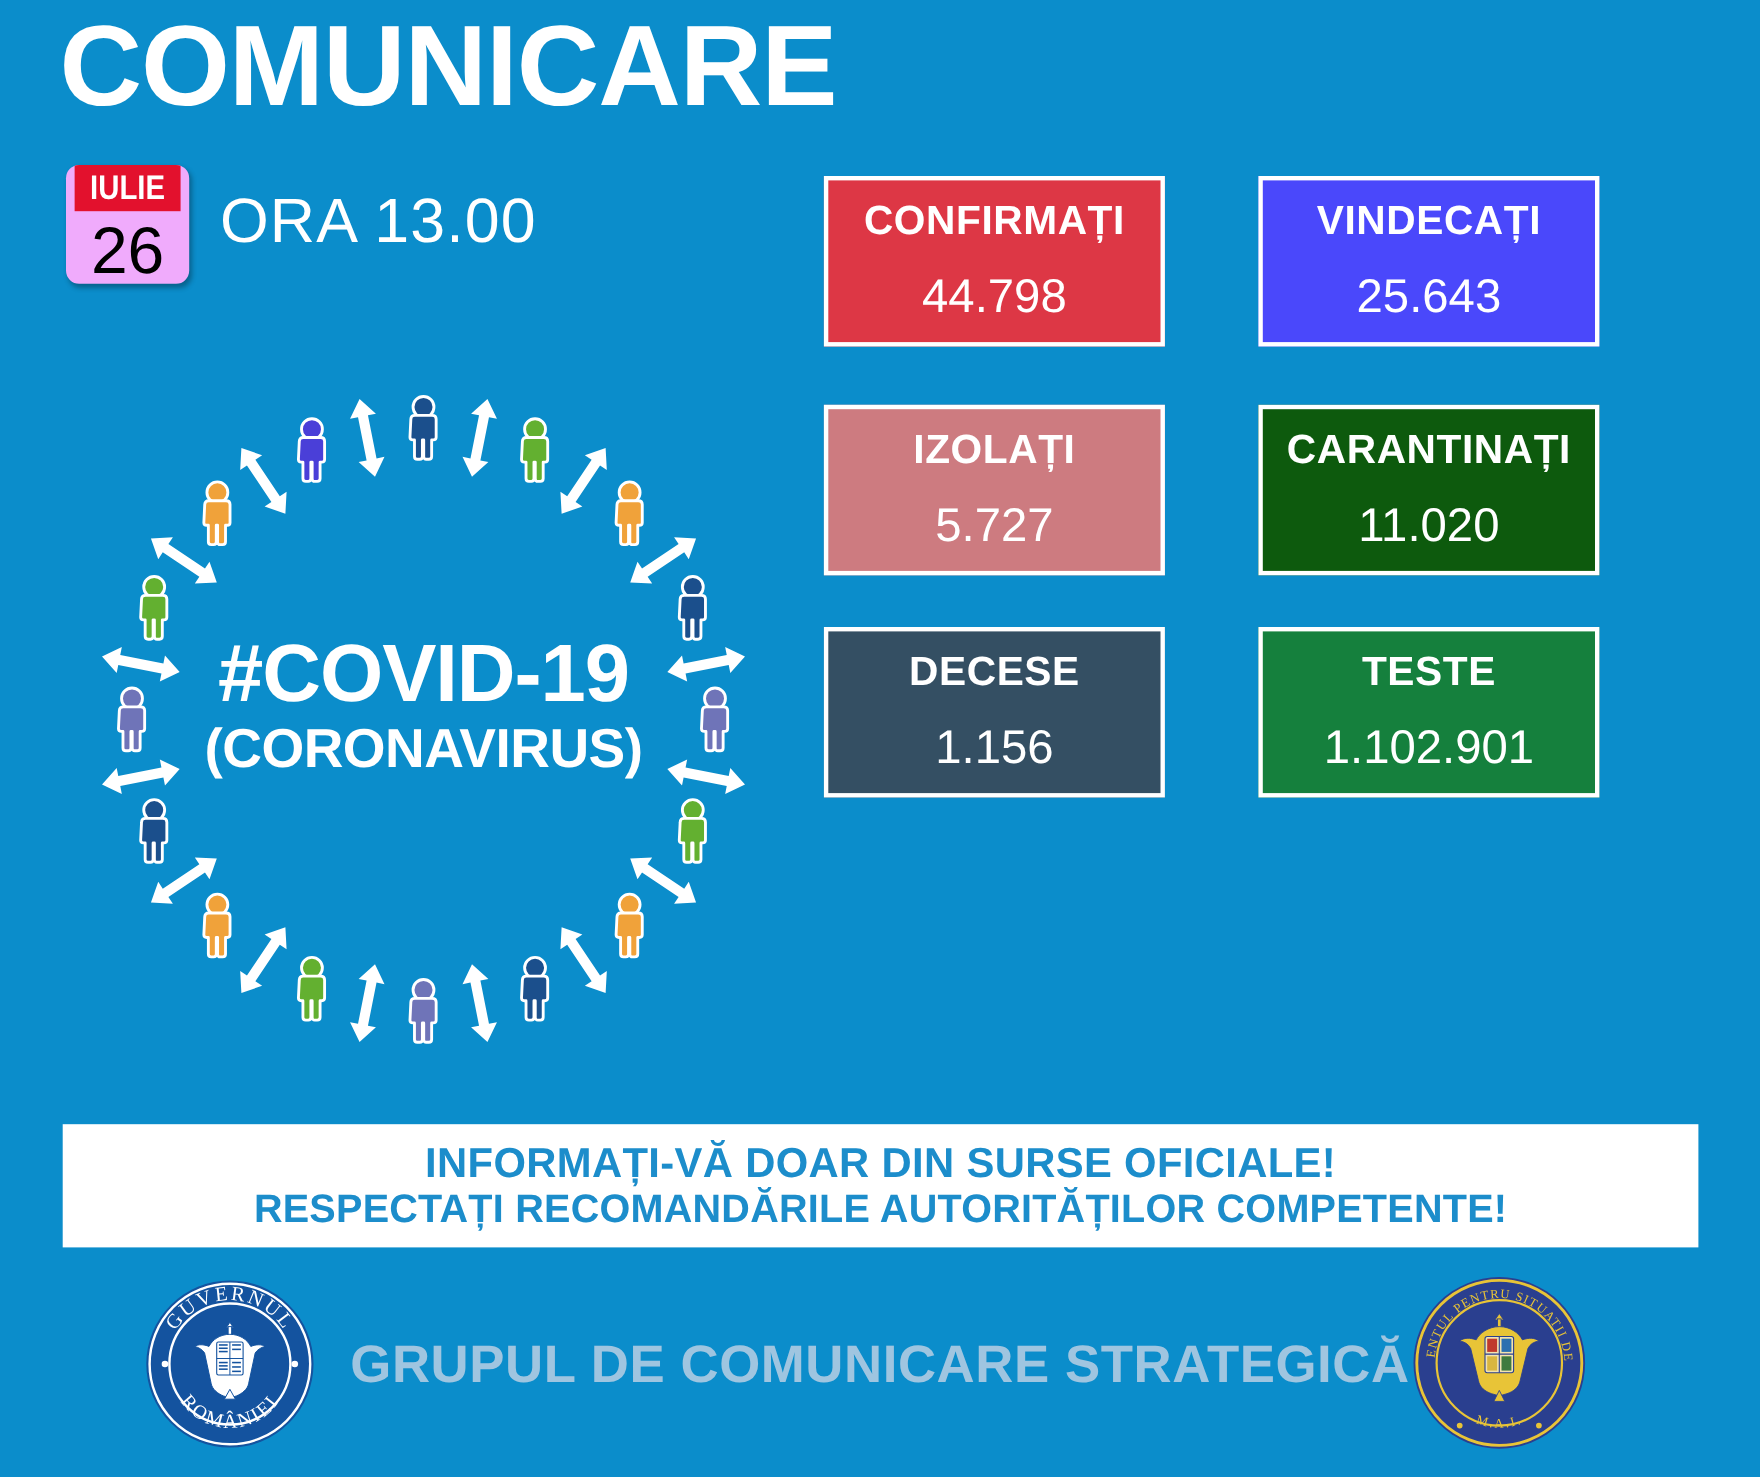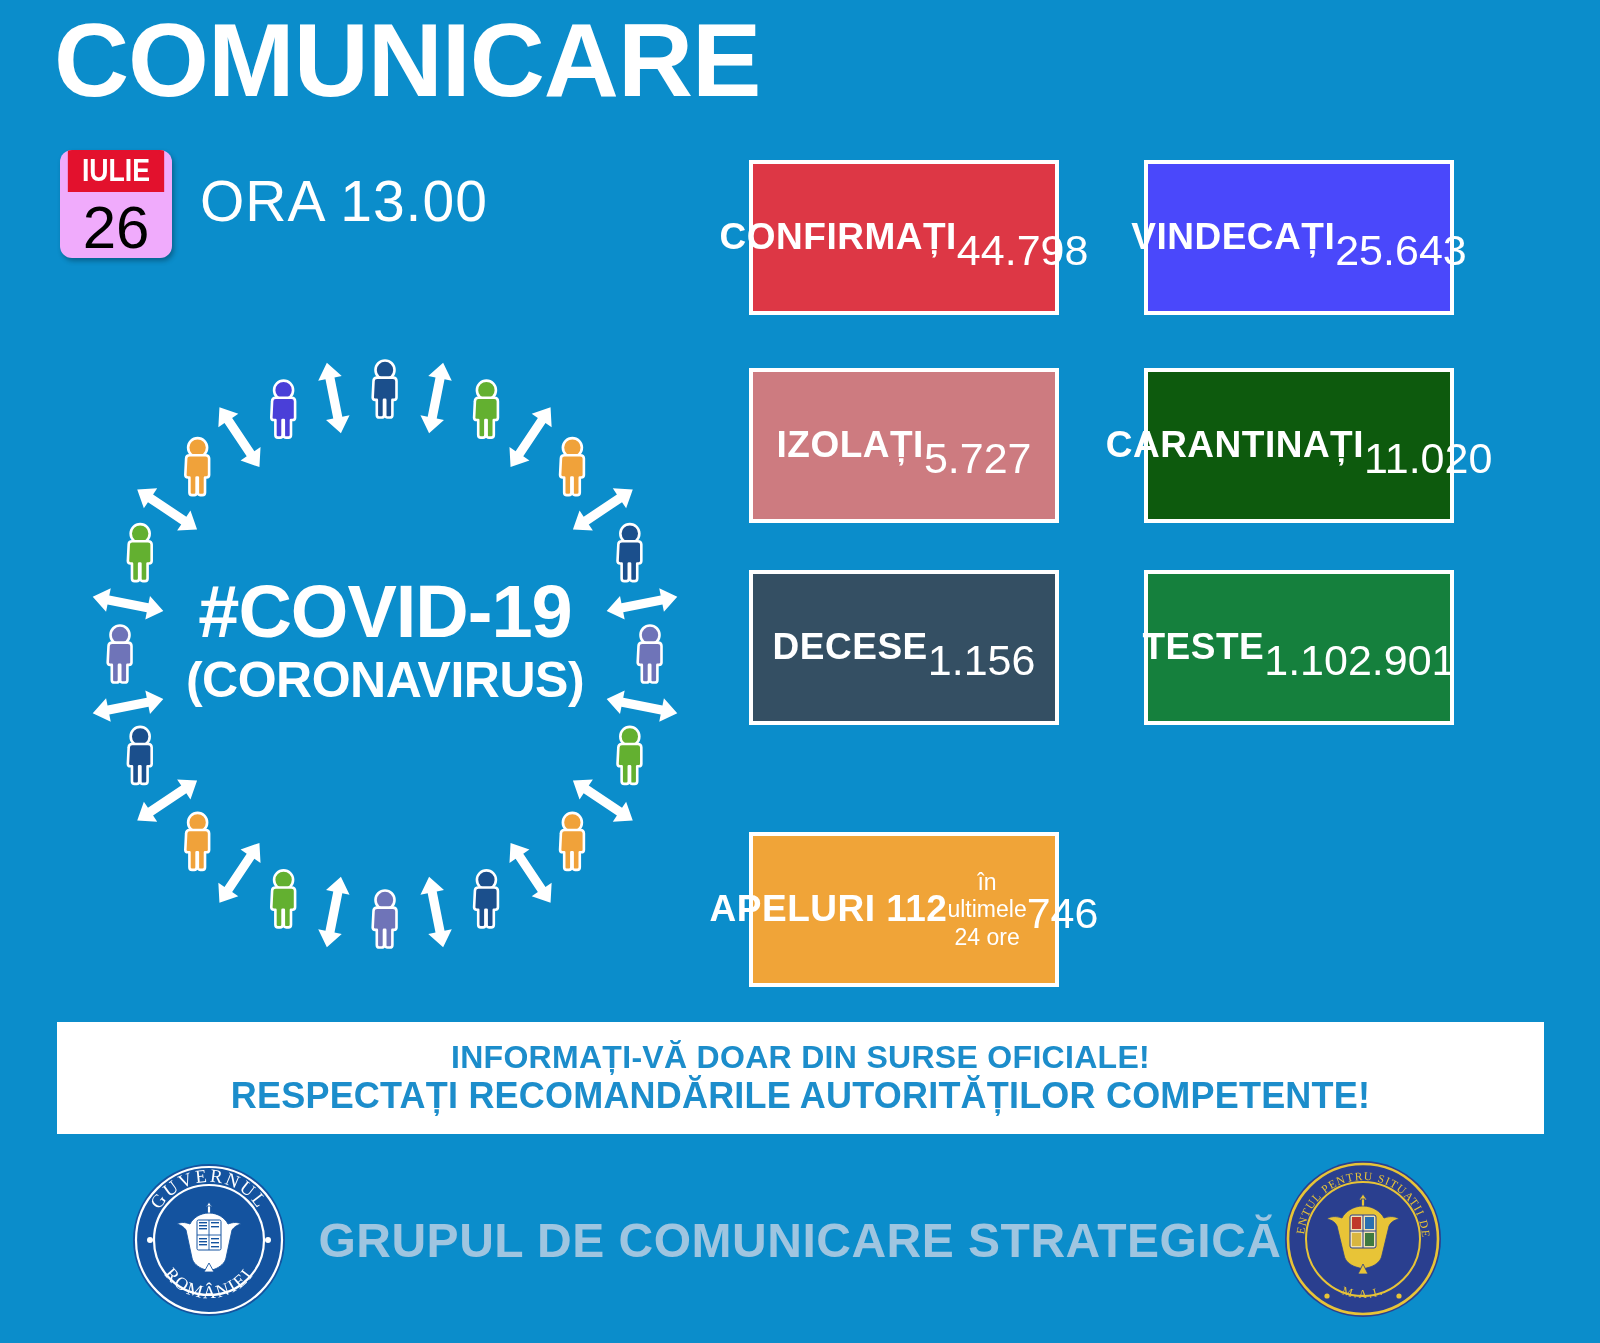--- a/index.html
+++ b/index.html
@@ -123,21 +123,21 @@
     width: 720px;
     height: 830px;
   }
   .stat-card {
     position: absolute;
     box-sizing: border-box;
     border: 4px solid #ffffff;
     color: #ffffff;
     text-align: center;
     display: flex;
-    flex-direction: row;
+    flex-direction: column;
     align-items: center;
     justify-content: center;
   }
   .stat-label {
     font-size: 37px;
     font-weight: bold;
     letter-spacing: 0.5px;
     line-height: 1.1;
     white-space: nowrap;
   }
@@ -173,21 +173,21 @@
     height: 112px;
     background: #ffffff;
     display: flex;
     flex-direction: column;
     align-items: center;
     justify-content: center;
     box-sizing: border-box;
   }
   #banner-line-1 {
     color: #1c8dcb;
-    font-size: 32px;
+    font-size: 38px;
     font-weight: bold;
     letter-spacing: 0.3px;
     line-height: 1.12;
     white-space: nowrap;
   }
   #banner-line-2 {
     color: #1c8dcb;
     font-size: 36px;
     font-weight: bold;
     letter-spacing: 0.2px;
@@ -425,25 +425,20 @@
   <div class="stat-card col-left row-3" style="background-color: rgb(52, 79, 99);">
     <div class="stat-label">DECESE</div>
     <div class="stat-value">1.156</div>
   </div>
 
   <div class="stat-card col-right row-3" style="background-color: #15803d;">
     <div class="stat-label">TESTE</div>
     <div class="stat-value">1.102.901</div>
   </div>
 
-  <div class="stat-card col-left row-4 compact" style="background-color: rgb(240, 164, 56);">
-    <div class="stat-label">APELURI 112</div>
-    <div class="stat-sub">în ultimele 24 ore</div>
-    <div class="stat-value">746</div>
-  </div>
 
 </div>
 
 <div id="message-banner">
   <div id="banner-line-1" style="color: rgb(28, 141, 203);">INFORMAȚI-VĂ DOAR DIN SURSE OFICIALE!</div>
   <div id="banner-line-2" style="color: rgb(28, 141, 203);">RESPECTAȚI RECOMANDĂRILE AUTORITĂȚILOR COMPETENTE!</div>
 </div>
 
 <div id="footer">
 

